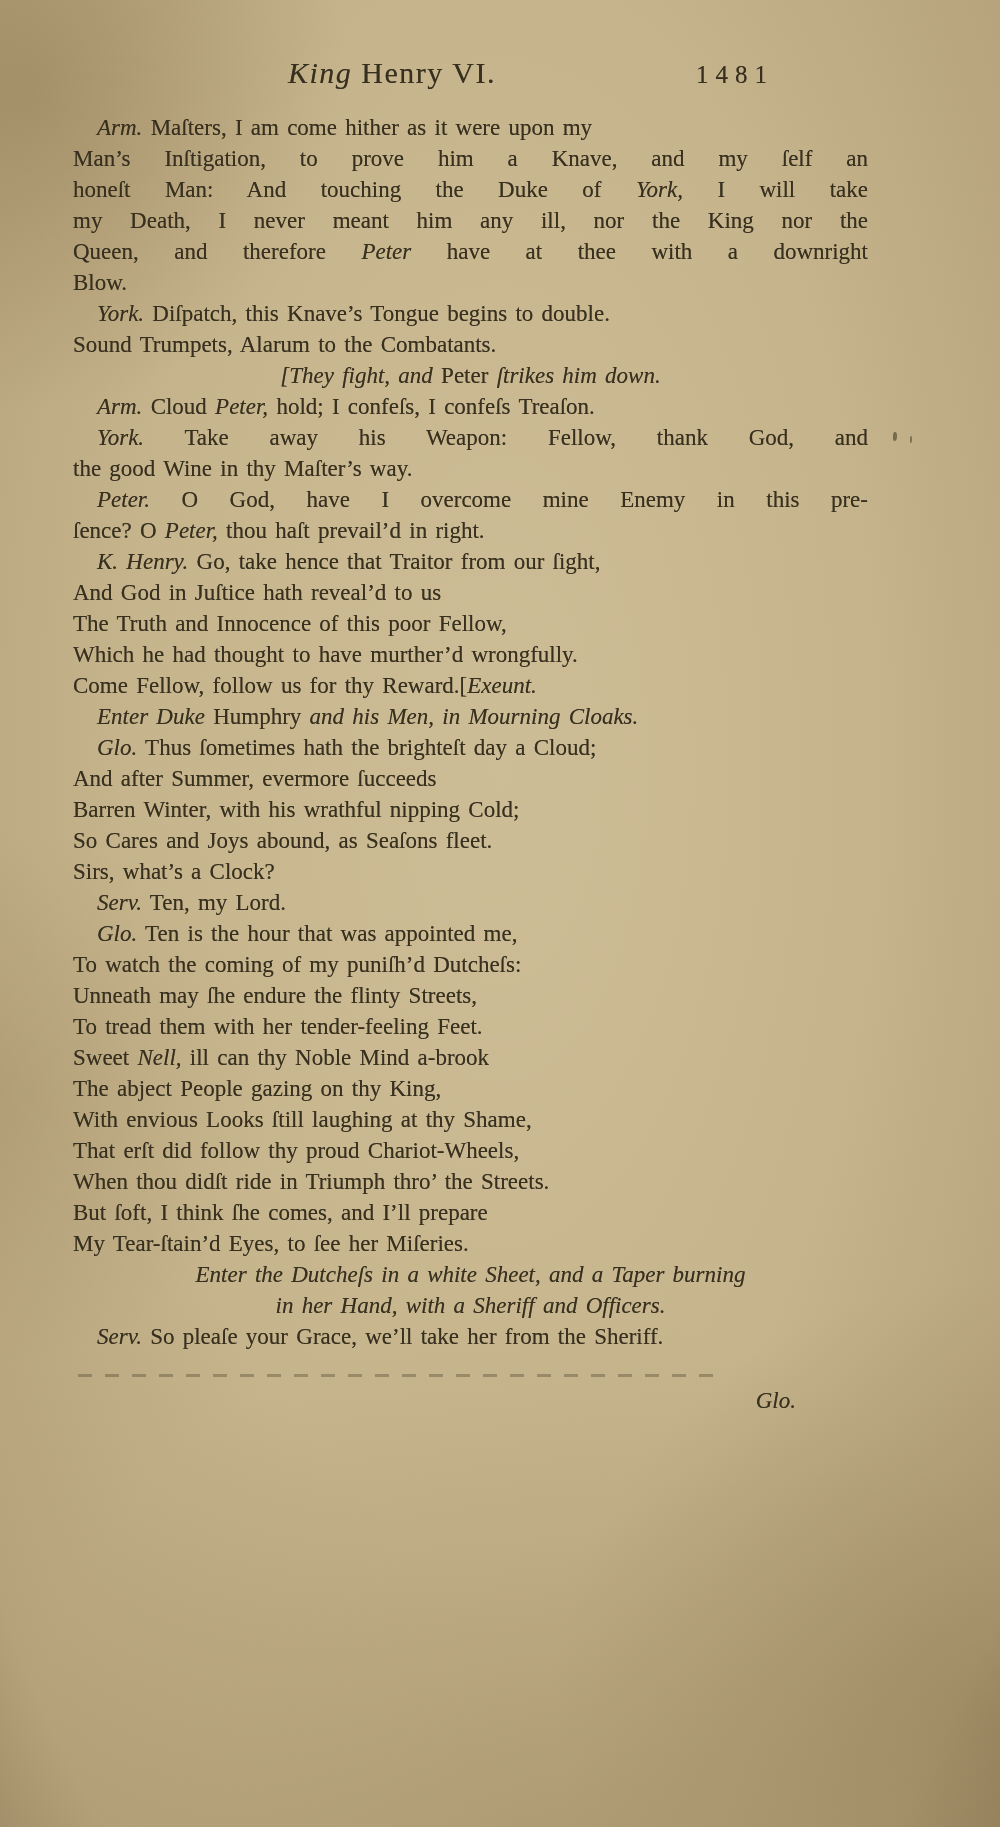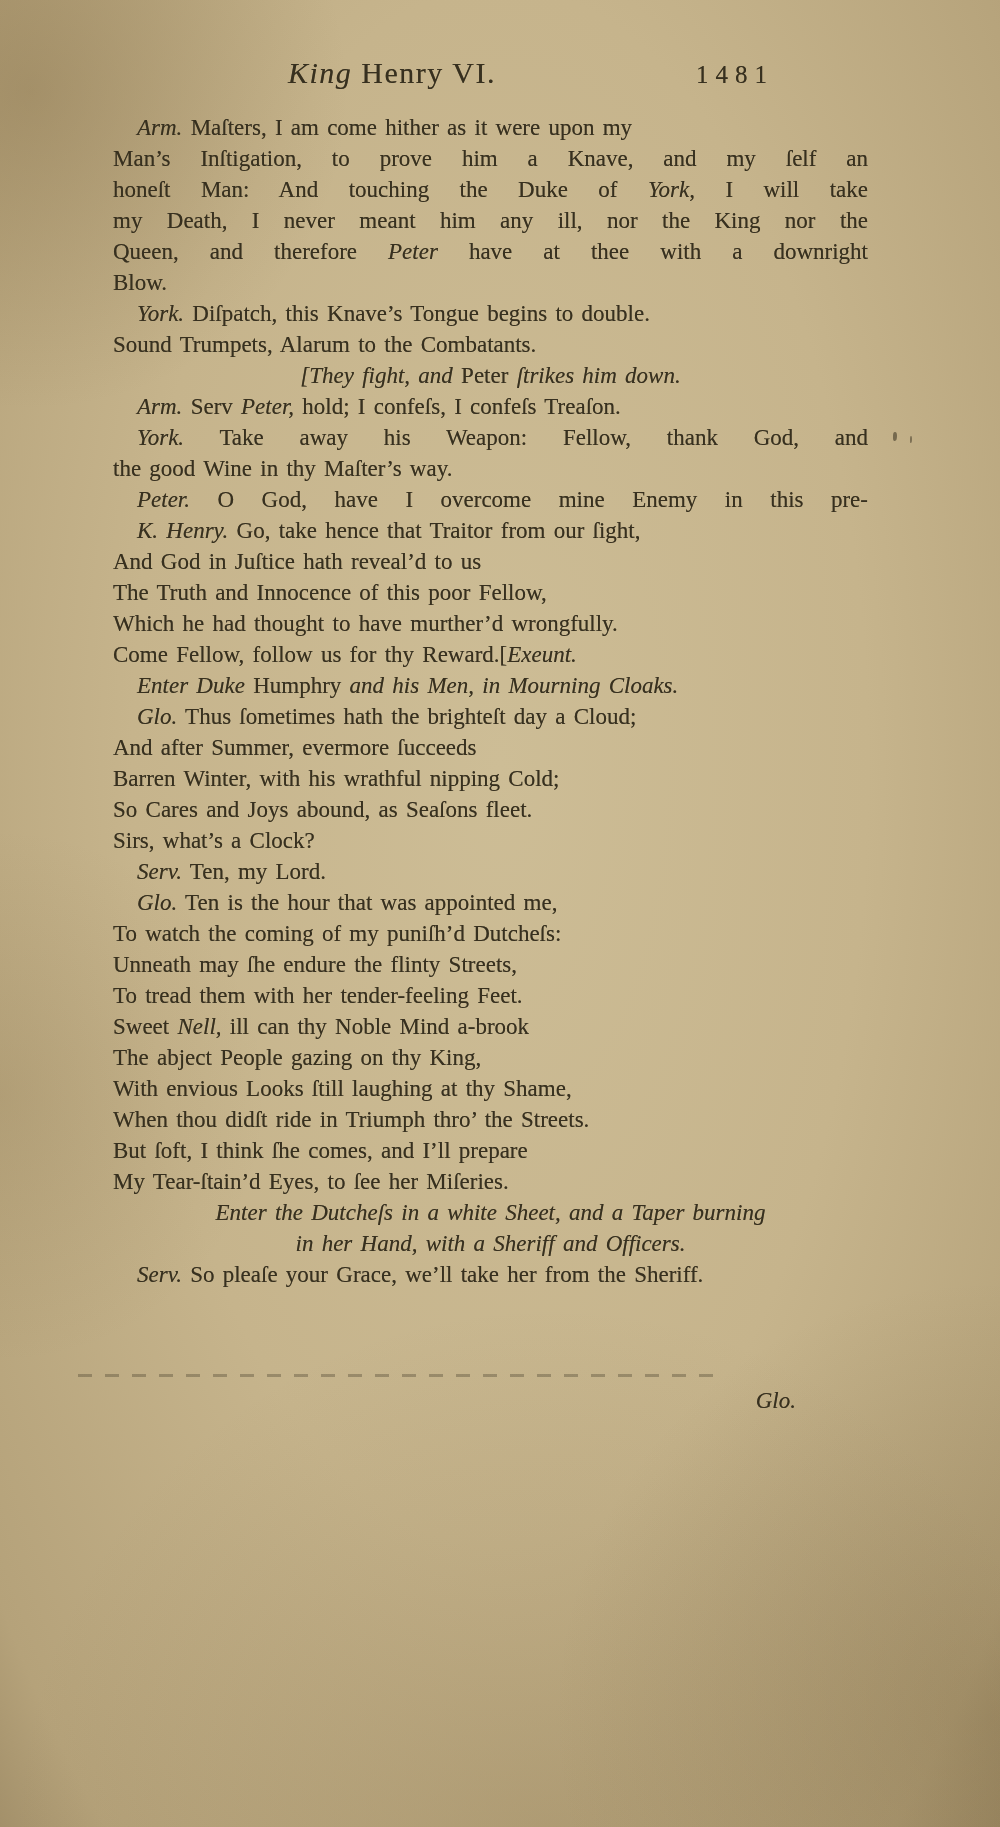--- a/index.html
+++ b/index.html
@@ -18,21 +18,21 @@
       radial-gradient(ellipse at 50% 42%, #cdbd96 0%, #c6b48c 52%, #b5a27a 90%, #a3906a 100%);
     text-shadow: 0 0 0.5px rgba(55,48,31,0.55);
   }
   .sheet { position: absolute; inset: 0; }
 
   .page-header { position: absolute; top: 56px; left: 0; width: 100%; height: 44px; }
   .running-title { position: absolute; left: 288px; top: 0; font-size: 30px; letter-spacing: 1.5px; white-space: nowrap; }
   .page-number { position: absolute; left: 696px; top: 5px; font-size: 25px; letter-spacing: 7px; }
 
   .text-block { position: absolute; top: 112px; left: 73px; width: 795px; font-size: 23px; line-height: 31px; word-spacing: 2.5px; }
-  .ln { min-height: 31px; white-space: normal; margin-left: 40px; }
+  .ln { min-height: 31px; white-space: normal; }
   .ind { text-indent: 24px; }
   .just { text-align: justify; text-align-last: justify; }
   .sd { text-align: center; }
   .cen { text-align: center; }
   .split { display: flex; justify-content: flex-start; padding-right: 72px; }
   .it { font-style: italic; }
 
   .catchword { position: absolute; top: 1388px; left: 73px; width: 795px; text-align: right; padding-right: 72px; font-size: 23px; font-style: italic; }
 
   .dash-marks {
@@ -59,24 +59,25 @@
   <main class="text-block">
     <p class="ln ind"><span class="it">Arm.</span><span> Maſters, I am come hither as it were upon my</span></p>
     <p class="ln just"><span>Man’s Inſtigation, to prove him a Knave, and my ſelf an</span></p>
     <p class="ln just"><span>honeſt Man: And touching the Duke of </span><span class="it">York,</span><span> I will take</span></p>
     <p class="ln just"><span>my Death, I never meant him any ill, nor the King nor the</span></p>
     <p class="ln just"><span>Queen, and therefore </span><span class="it">Peter</span><span> have at thee with a downright</span></p>
     <p class="ln"><span>Blow.</span></p>
     <p class="ln ind"><span class="it">York.</span><span> Diſpatch, this Knave’s Tongue begins to double.</span></p>
     <p class="ln"><span>Sound Trumpets, Alarum to the Combatants.</span></p>
     <p class="ln sd"><span class="it">[They fight, and </span><span>Peter</span><span class="it"> ſtrikes him down.</span></p>
-    <p class="ln ind"><span class="it">Arm.</span><span> Serv </span><span class="it">Peter,</span><span> hold; I confeſs, I confeſs Treaſon.</span></p>
+    <p class="ln ind"><span class="it">Arm.</span><span> Cloud </span><span class="it">Peter,</span><span> hold; I confeſs, I confeſs Treaſon.</span></p>
     <p class="ln ind just"><span class="it">York.</span><span> Take away his Weapon: Fellow, thank God, and</span></p>
     <p class="ln"><span>the good Wine in thy Maſter’s way.</span></p>
     <p class="ln ind just"><span class="it">Peter.</span><span> O God, have I overcome mine Enemy in this pre-</span></p>
+    <p class="ln"><span>ſence? O </span><span class="it">Peter,</span><span> thou haſt prevail’d in right.</span></p>
     <p class="ln ind"><span class="it">K. Henry.</span><span> Go, take hence that Traitor from our ſight,</span></p>
     <p class="ln"><span>And God in Juſtice hath reveal’d to us</span></p>
     <p class="ln"><span>The Truth and Innocence of this poor Fellow,</span></p>
     <p class="ln"><span>Which he had thought to have murther’d wrongfully.</span></p>
     <p class="ln split">
         <span>Come Fellow, follow us for thy Reward.</span>
         <span><span>[</span><span class="it">Exeunt.</span></span>
       </p>
     <p class="ln ind"><span class="it">Enter Duke </span><span>Humphry</span><span class="it"> and his Men, in Mourning Cloaks.</span></p>
     <p class="ln ind"><span class="it">Glo.</span><span> Thus ſometimes hath the brighteſt day a Cloud;</span></p>
@@ -85,20 +86,21 @@
     <p class="ln"><span>So Cares and Joys abound, as Seaſons fleet.</span></p>
     <p class="ln"><span>Sirs, what’s a Clock?</span></p>
     <p class="ln ind"><span class="it">Serv.</span><span> Ten, my Lord.</span></p>
     <p class="ln ind"><span class="it">Glo.</span><span> Ten is the hour that was appointed me,</span></p>
     <p class="ln"><span>To watch the coming of my puniſh’d Dutcheſs:</span></p>
     <p class="ln"><span>Unneath may ſhe endure the flinty Streets,</span></p>
     <p class="ln"><span>To tread them with her tender-feeling Feet.</span></p>
     <p class="ln"><span>Sweet </span><span class="it">Nell,</span><span> ill can thy Noble Mind a-brook</span></p>
     <p class="ln"><span>The abject People gazing on thy King,</span></p>
     <p class="ln"><span>With envious Looks ſtill laughing at thy Shame,</span></p>
+    <p class="ln"><span>That erſt did follow thy proud Chariot-Wheels,</span></p>
     <p class="ln"><span>When thou didſt ride in Triumph thro’ the Streets.</span></p>
     <p class="ln"><span>But ſoft, I think ſhe comes, and I’ll prepare</span></p>
     <p class="ln"><span>My Tear-ſtain’d Eyes, to ſee her Miſeries.</span></p>
     <p class="ln cen"><span class="it">Enter the Dutcheſs in a white Sheet, and a Taper burning</span></p>
     <p class="ln cen"><span class="it">in her Hand, with a Sheriff and Officers.</span></p>
     <p class="ln ind"><span class="it">Serv.</span><span> So pleaſe your Grace, we’ll take her from the Sheriff.</span></p>
   </main>
 
   <div class="dash-marks"></div>
   <div class="ink-smudge"></div>

